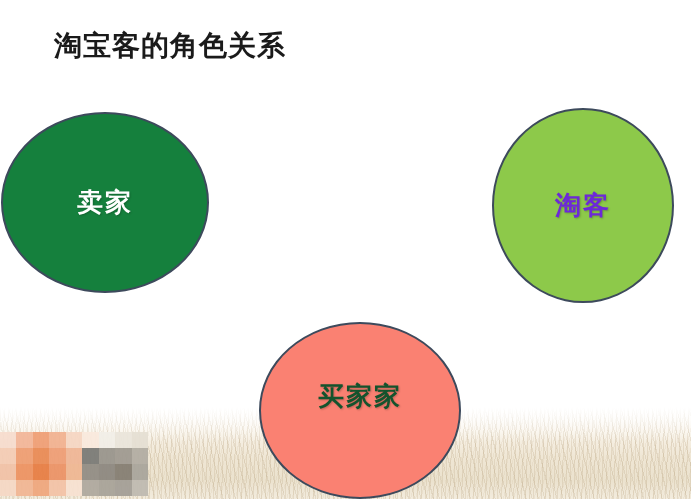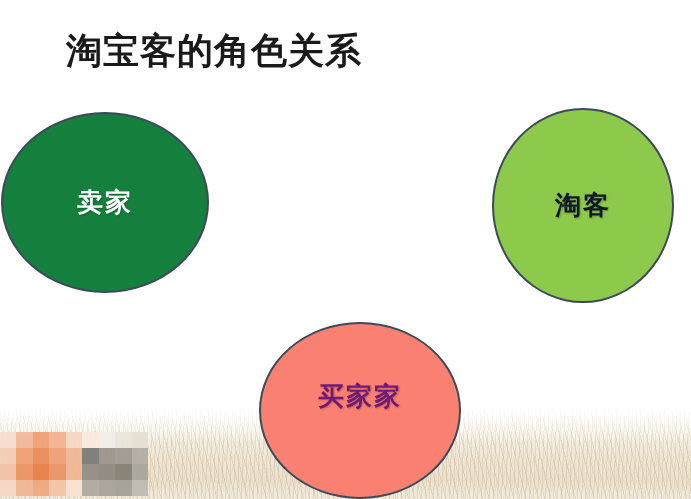--- a/index.html
+++ b/index.html
@@ -47,23 +47,23 @@
         rgba(239,230,212,1) 55%,
         rgba(235,226,206,1) 80%,
         rgba(243,236,222,1) 100%);
     -webkit-mask-image: linear-gradient(to bottom, rgba(0,0,0,0) 0%, rgba(0,0,0,1) 38%, rgba(0,0,0,1) 100%);
     mask-image: linear-gradient(to bottom, rgba(0,0,0,0) 0%, rgba(0,0,0,1) 38%, rgba(0,0,0,1) 100%);
   }
 
   
   .title {
     position: absolute;
-    left: 66px;
+    left: 54px;
     top: 31px;
-    font-size: 36px;
+    font-size: 28px;
     font-weight: bold;
     color: #1a1a1a;
     letter-spacing: 1px;
     white-space: nowrap;
     line-height: 1.1;
   }
 
   
   .node {
     position: absolute;
@@ -132,25 +132,25 @@
 
   <div class="ground"></div>
 
   <div class="title">淘宝客的角色关系</div>
 
   <div class="node" id="node-seller" style="background: #15803d; border-color: rgb(61, 74, 92);">
     <span class="node-label" style="color: rgb(255, 255, 255);">卖家</span>
   </div>
 
   <div class="node" id="node-affiliate" style="background: rgb(141, 201, 74); border-color: rgb(61, 74, 92);">
-    <span class="node-label" style="color: #0f172a; font-family: Liberation Mono, monospace;">淘客</span>
+    <span class="node-label" style="color: #6d28d9; font-family: Liberation Mono, monospace;">淘客</span>
   </div>
 
   <div class="node" id="node-buyer" style="background: rgb(250, 129, 114); border-color: rgb(61, 74, 92);">
-    <span class="node-label" style="color: #701a75;">买家家</span>
+    <span class="node-label" style="color: #14532d;">买家家</span>
   </div>
 
   <div class="mosaic" id="mosaic">
       <i style="background: rgb(247, 221, 207);"></i>
       <i style="background: rgb(243, 183, 154);"></i>
       <i style="background: rgb(240, 160, 119);"></i>
       <i style="background: rgb(242, 179, 146);"></i>
       <i style="background: rgb(246, 215, 196);"></i>
       <i style="background: rgb(250, 234, 222);"></i>
       <i style="background: rgb(242, 239, 232);"></i>

